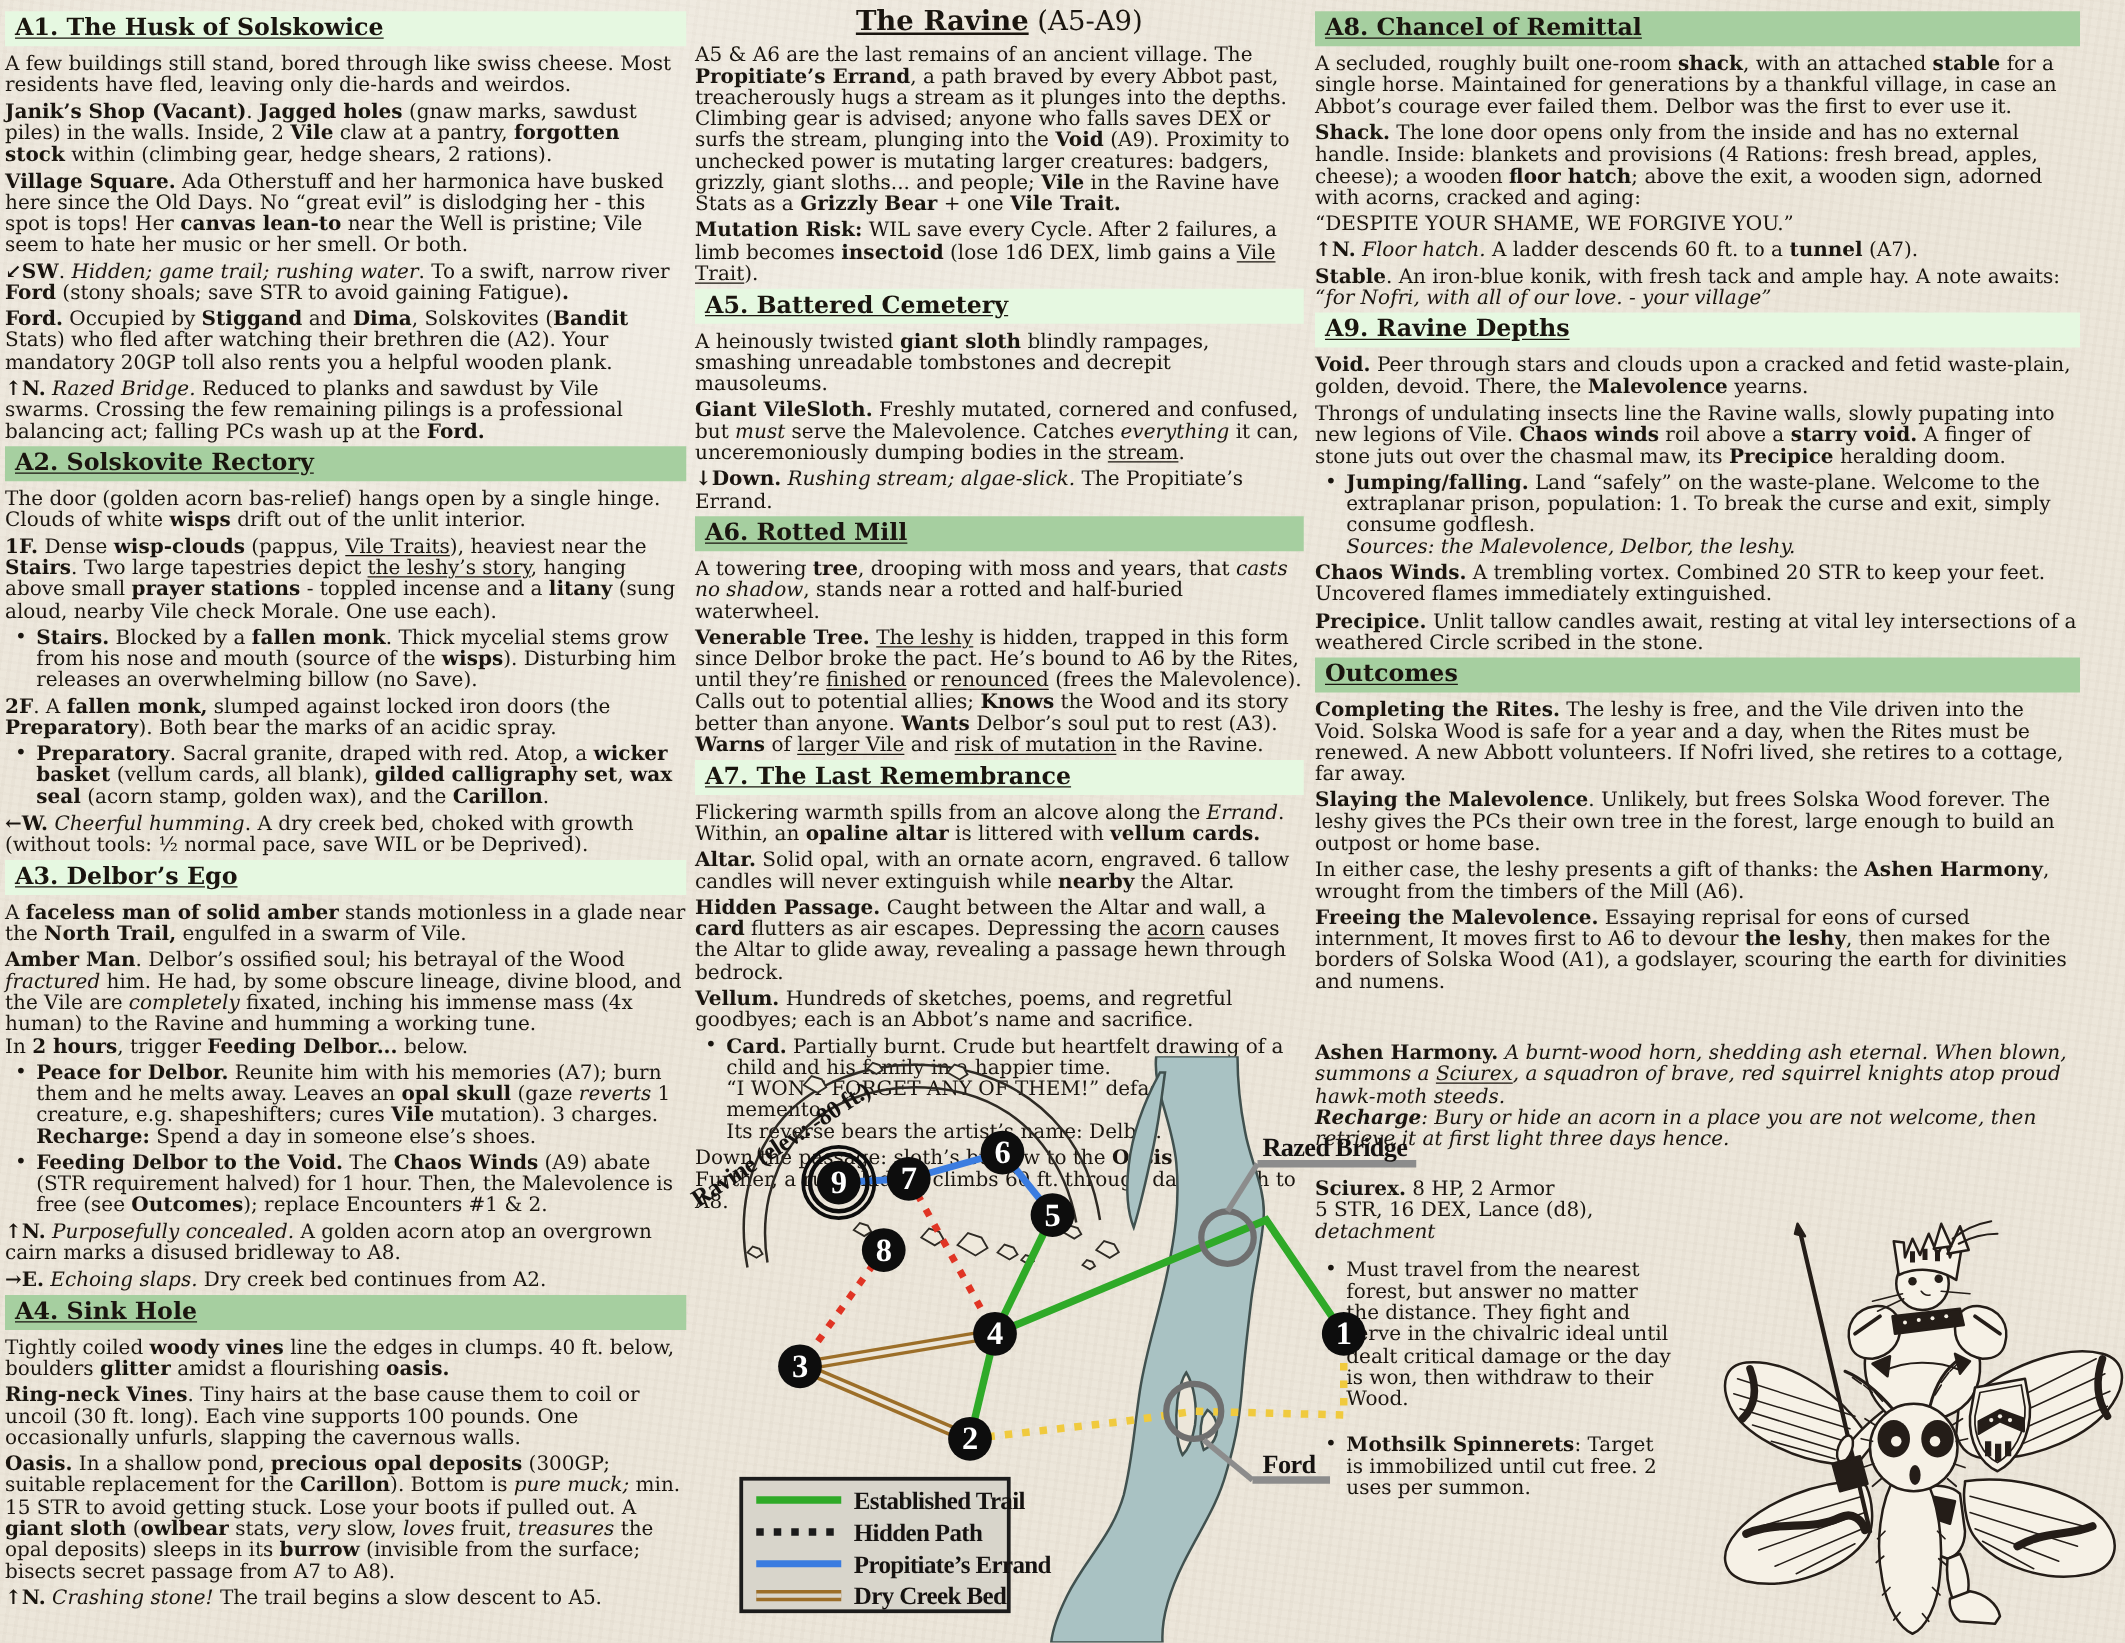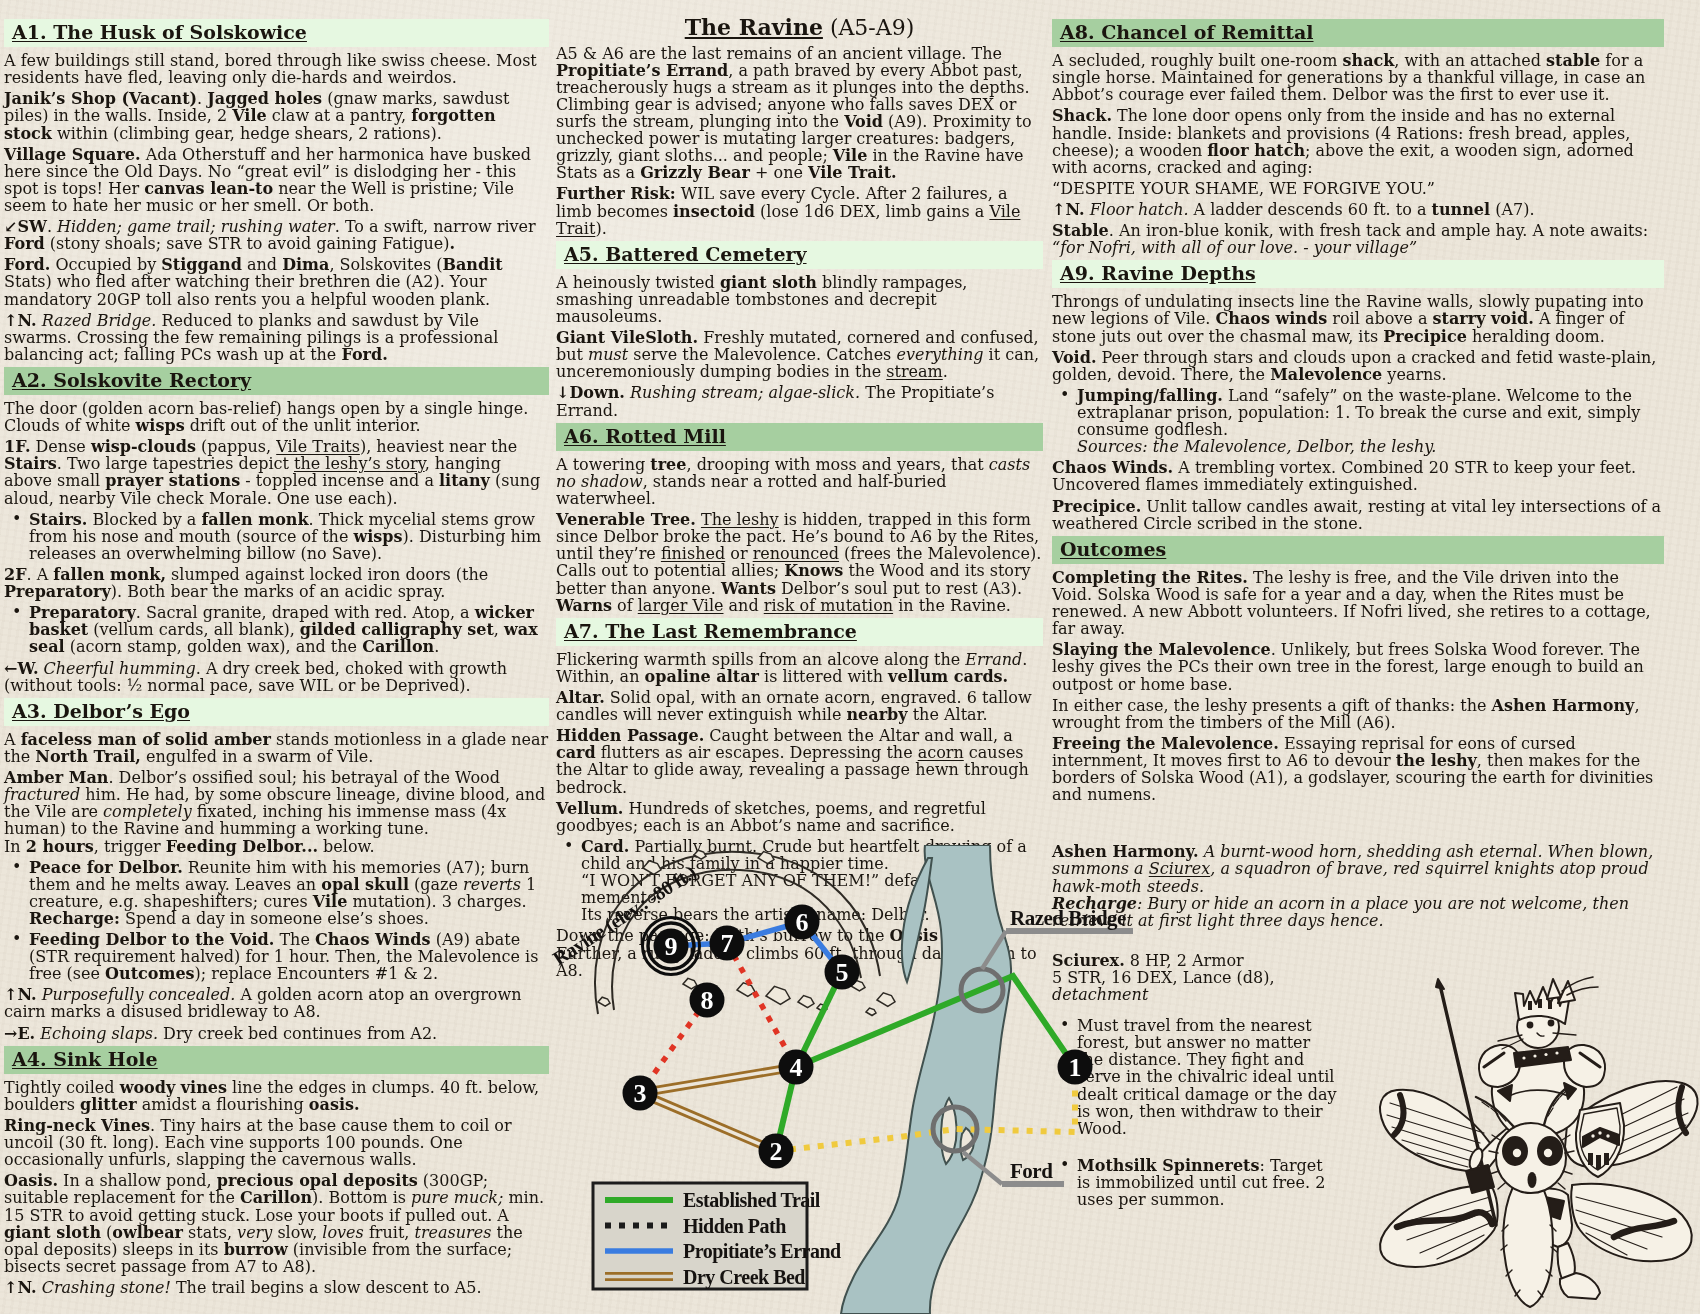--- a/index.html
+++ b/index.html
@@ -4,21 +4,21 @@
 <style>
   html,body{margin:0;padding:0;}
   body{width:1700px;height:1314px;overflow:hidden;background:#e9e2d4;}
   .page{position:absolute;left:0;top:0;width:1700px;height:1314px;
     font-family:"DejaVu Serif","Liberation Serif","DejaVu Sans",serif;color:#1a150f;
     background:
       radial-gradient(1300px 900px at 30% 18%, rgba(255,255,255,.28), transparent 60%),
       repeating-linear-gradient(98deg, rgba(120,100,80,.030) 0 3px, transparent 3px 8px),
       repeating-linear-gradient(8deg, rgba(120,100,80,.022) 0 2px, transparent 2px 7px),
       #ece6da;}
-  .col{position:absolute;top:16px;}
+  .col{position:absolute;top:6px;}
   #col-left{left:4px;width:545px;}
   #col-mid{left:556px;width:487px;}
   #col-right{left:1052px;width:612px;}
   .para{font-size:16px;line-height:1.07;margin:0 0 4px 0;}
   .para u{text-underline-offset:2px;}
   .center{text-align:left;}
   .bullet{padding-left:25px;position:relative;}
   .bullet::before{content:"\2022";position:absolute;left:8px;top:-1px;}
   .doc-title{font-size:22px;text-align:center;margin:0 0 5px 0;}
   .sec-h{font-weight:bold;font-size:19px;line-height:1.32;padding:1px 8px 2px 8px;margin:3px 0 5px 0;}
@@ -57,21 +57,21 @@
       <div class="para"><b>→E.</b> <i>Echoing slaps.</i> Dry creek bed continues from A2.</div>
       <div class="sec-h sage"><span class="sec-h-text">A4. Sink Hole</span></div>
       <div class="para">Tightly coiled <b>woody vines</b> line the edges in clumps. 40 ft. below, boulders <b>glitter</b> amidst a flourishing <b>oasis.</b></div>
       <div class="para"><b>Ring-neck Vines</b>. Tiny hairs at the base cause them to coil or uncoil (30 ft. long). Each vine supports 100 pounds. One occasionally unfurls, slapping the cavernous walls.</div>
       <div class="para"><b>Oasis.</b> In a shallow pond, <b>precious opal deposits</b> (300GP; suitable replacement for the <b>Carillon</b>). Bottom is <i>pure muck;</i> min. 15 STR to avoid getting stuck. Lose your boots if pulled out. A <b>giant sloth</b> (<b>owlbear</b> stats, <i>very</i> slow, <i>loves</i> fruit, <i>treasures</i> the opal deposits) sleeps in its <b>burrow</b> (invisible from the surface; bisects secret passage from A7 to A8).</div>
       <div class="para"><b>↑N.</b> <i>Crashing stone!</i> The trail begins a slow descent to A5.</div>
     </div>
   <div class="col" id="col-mid">
       <div class="para doc-title"><b><u>The Ravine</u></b>  (A5-A9)</div>
       <div class="para center">A5 &amp; A6 are the last remains of an ancient village. The <b>Propitiate’s Errand</b>, a path braved by every Abbot past, treacherously hugs a stream as it plunges into the depths. Climbing gear is advised; anyone who falls saves DEX or surfs the stream, plunging into the <b>Void</b> (A9). Proximity to unchecked power is mutating larger creatures: badgers, grizzly, giant sloths... and people; <b>Vile</b> in the Ravine have Stats as a <b>Grizzly Bear</b> + one <b>Vile Trait.</b></div>
-      <div class="para center"><b>Further Risk:</b> WIL save every Cycle. After 2 failures, a limb becomes <b>insectoid</b> (lose 1d6 DEX, limb gains a <u>Vile Trait</u>).</div>
+      <div class="para center"><b>Mutation Risk:</b> WIL save every Cycle. After 2 failures, a limb becomes <b>insectoid</b> (lose 1d6 DEX, limb gains a <u>Vile Trait</u>).</div>
       <div class="sec-h mint"><span class="sec-h-text">A5. Battered Cemetery</span></div>
       <div class="para">A heinously twisted <b>giant sloth</b> blindly rampages, smashing unreadable tombstones and decrepit mausoleums.</div>
       <div class="para"><b>Giant VileSloth.</b> Freshly mutated, cornered and confused, but <i>must</i> serve the Malevolence. Catches <i>everything</i> it can, unceremoniously dumping bodies in the <u>stream</u>.</div>
       <div class="para"><b>↓Down.</b> <i>Rushing stream; algae-slick.</i> The Propitiate’s Errand.</div>
       <div class="sec-h sage"><span class="sec-h-text">A6. Rotted Mill</span></div>
       <div class="para">A towering <b>tree</b>, drooping with moss and years, that <i>casts no shadow</i>, stands near a rotted and half-buried waterwheel.</div>
       <div class="para"><b>Venerable Tree.</b> <u>The leshy</u> is hidden, trapped in this form since Delbor broke the pact. He’s bound to A6 by the Rites, until they’re <u>finished</u> or <u>renounced</u> (frees the Malevolence). Calls out to potential allies; <b>Knows</b> the Wood and its story better than anyone. <b>Wants</b> Delbor’s soul put to rest (A3). <b>Warns</b> of <u>larger Vile</u> and <u>risk of mutation</u> in the Ravine.</div>
       <div class="sec-h mint"><span class="sec-h-text">A7. The Last Remembrance</span></div>
       <div class="para">Flickering warmth spills from an alcove along the <i>Errand</i>. Within, an <b>opaline altar</b> is littered with <b>vellum cards.</b></div>
       <div class="para"><b>Altar.</b> Solid opal, with an ornate acorn, engraved. 6 tallow candles will never extinguish while <b>nearby</b> the Altar.</div>
@@ -81,22 +81,22 @@
       <div class="para">Down the passage: sloth’s burrow to the <b>Oasis</b> (A4). Further, a rusty ladder climbs 60 ft. through damp earth to A8.</div>
     </div>
   <div class="col" id="col-right">
       <div class="sec-h sage"><span class="sec-h-text">A8. Chancel of Remittal</span></div>
       <div class="para">A secluded, roughly built one-room <b>shack</b>, with an attached <b>stable</b> for a single horse. Maintained for generations by a thankful village, in case an Abbot’s courage ever failed them. Delbor was the first to ever use it.</div>
       <div class="para"><b>Shack.</b> The lone door opens only from the inside and has no external handle. Inside: blankets and provisions (4 Rations: fresh bread, apples, cheese); a wooden <b>floor hatch</b>; above the exit, a wooden sign, adorned with acorns, cracked and aging:</div>
       <div class="para center">“DESPITE YOUR SHAME, WE FORGIVE YOU.”</div>
       <div class="para"><b>↑N.</b> <i>Floor hatch.</i> A ladder descends 60 ft. to a <b>tunnel</b> (A7).</div>
       <div class="para"><b>Stable</b>. An iron-blue konik, with fresh tack and ample hay. A note awaits: <i>“for Nofri, with all of our love. - your village”</i></div>
       <div class="sec-h mint"><span class="sec-h-text">A9. Ravine Depths</span></div>
+      <div class="para"><b>Void.</b> Peer through stars and clouds upon a cracked and fetid waste-plain, golden, devoid. There, the <b>Malevolence</b> yearns.</div>
       <div class="para">Throngs of undulating insects line the Ravine walls, slowly pupating into new legions of Vile. <b>Chaos winds</b> roil above a <b>starry void.</b> A finger of stone juts out over the chasmal maw, its <b>Precipice</b> heralding doom.</div>
-      <div class="para"><b>Void.</b> Peer through stars and clouds upon a cracked and fetid waste-plain, golden, devoid. There, the <b>Malevolence</b> yearns.</div>
       <div class="para bullet"><b>Jumping/falling.</b> Land “safely” on the waste-plane. Welcome to the extraplanar prison, population: 1. To break the curse and exit, simply consume godflesh.<br><i>Sources: the Malevolence, Delbor, the leshy.</i></div>
       <div class="para"><b>Chaos Winds.</b> A trembling vortex. Combined 20 STR to keep your feet. Uncovered flames immediately extinguished.</div>
       <div class="para"><b>Precipice.</b> Unlit tallow candles await, resting at vital ley intersections of a weathered Circle scribed in the stone.</div>
       <div class="sec-h sage"><span class="sec-h-text">Outcomes</span></div>
       <div class="para"><b>Completing the Rites.</b> The leshy is free, and the Vile driven into the Void. Solska Wood is safe for a year and a day, when the Rites must be renewed. A new Abbott volunteers. If Nofri lived, she retires to a cottage, far away.</div>
       <div class="para"><b>Slaying the Malevolence</b>. Unlikely, but frees Solska Wood forever. The leshy gives the PCs their own tree in the forest, large enough to build an outpost or home base.</div>
       <div class="para">In either case, the leshy presents a gift of thanks: the <b>Ashen Harmony</b>, wrought from the timbers of the Mill (A6).</div>
       <div class="para"><b>Freeing the Malevolence.</b> Essaying reprisal for eons of cursed internment, It moves first to A6 to devour <b>the leshy</b>, then makes for the borders of Solska Wood (A1), a godslayer, scouring the earth for divinities and numens.</div>
       <div class="para" style="margin-top: 40px;"><b>Ashen Harmony.</b> <i>A burnt-wood horn, shedding ash eternal. When blown, summons a <u>Sciurex</u>, a squadron of brave, red squirrel knights atop proud hawk-moth steeds.</i><br><i><b>Recharge</b>: Bury or hide an acorn in a place you are not welcome, then retrieve it at first light three days hence.</i></div>
       <div class="para" style="margin-top: 23px;"><b>Sciurex.</b> 8 HP, 2 Armor<br>5 STR, 16 DEX, Lance (d8),<br><i>detachment</i></div>

